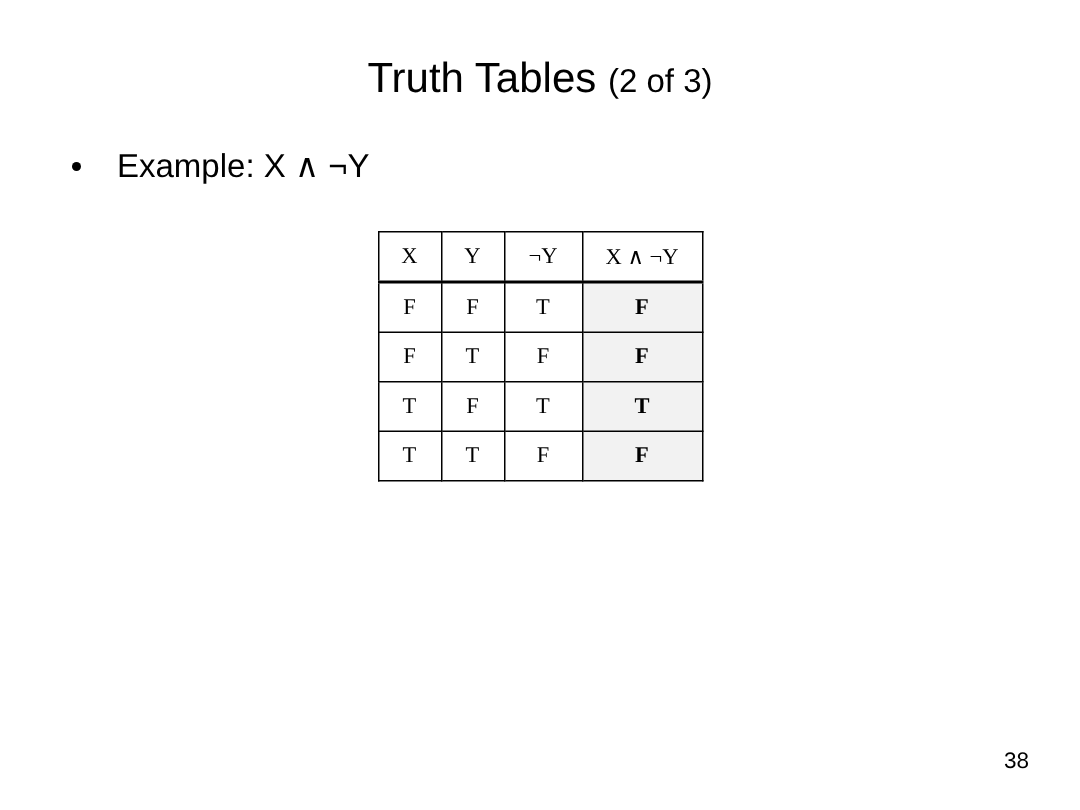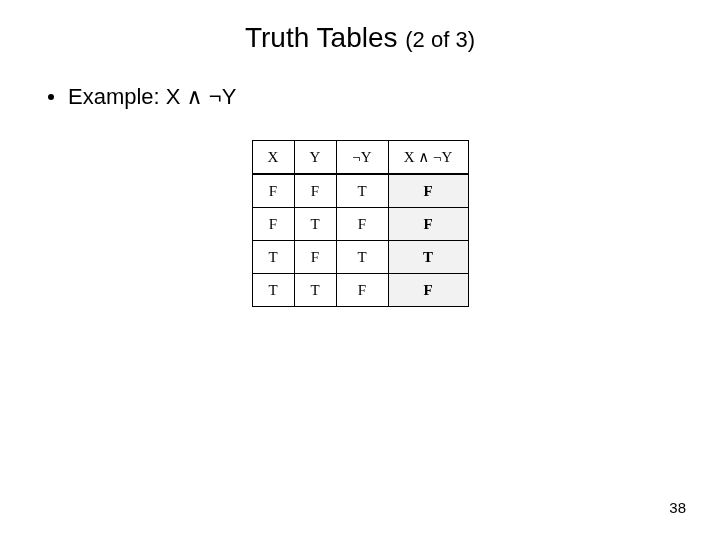--- a/index.html
+++ b/index.html
@@ -13,33 +13,34 @@
     position: relative;
   }
   .slide {
     width: 720px;
     height: 540px;
     position: relative;
     box-sizing: border-box;
   }
   .title {
     text-align: center;
-    padding-top: 22px;
+    padding-top: 36px;
     font-size: 28px;
     font-weight: normal;
   }
   .subtitle {
     font-size: 22px;
   }
   .bullet-row {
     display: flex;
     align-items: center;
     margin-top: 30px;
     margin-left: 48px;
     font-size: 22px;
+    gap: 10px;
   }
   .bullet-dot {
     width: 6px;
     height: 6px;
     border-radius: 50%;
     background: #000;
     margin-right: 14px;
     flex: none;
   }
   .table-wrap {

